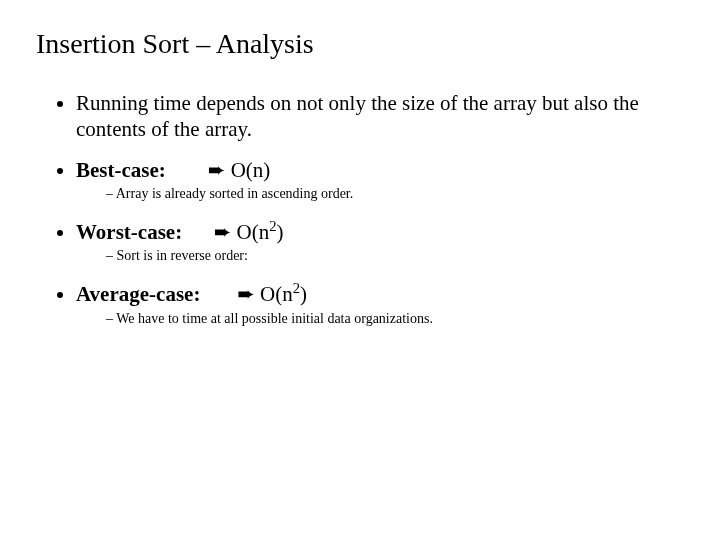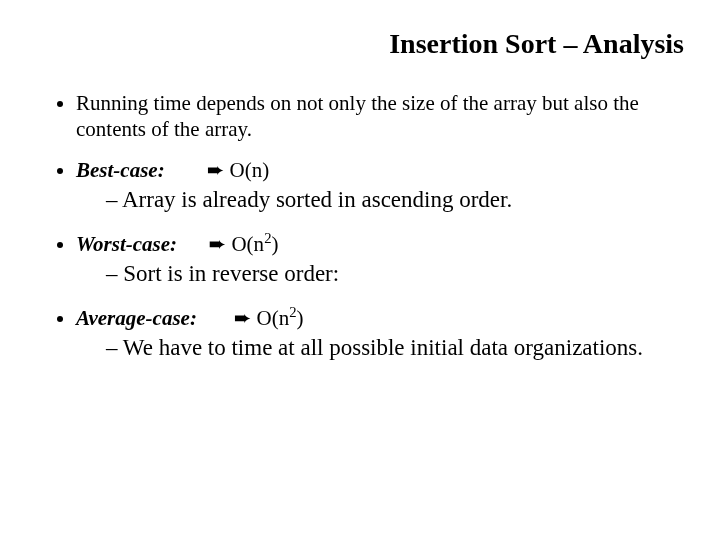--- a/index.html
+++ b/index.html
@@ -11,46 +11,46 @@
     font-family: "Times New Roman", Times, serif;
     color: #000;
   }
   .slide {
     box-sizing: border-box;
     width: 720px;
     height: 540px;
     padding: 24px 36px 24px 36px;
   }
   .title {
-    text-align: right;
-    font-weight: bold;
+    text-align: left;
+    font-weight: normal;
     font-size: 28px;
     margin: 4px 0 30px 0;
   }
   ul.lvl1 {
     list-style: disc;
     padding-left: 40px;
     margin: 0;
     font-size: 21px;
     line-height: 1.25;
   }
   ul.lvl1 > li {
     margin: 14px 0 4px 0;
   }
   ul.lvl2 {
     list-style: none;
     padding-left: 30px;
     margin: 2px 0 16px 0;
-    font-size: 23px;
+    font-size: 14px;
     line-height: 1.3;
   }
   ul.lvl2 > li::before {
     content: "–  ";
   }
-  .bi { font-style: italic; font-weight: bold; }
+  .bi { font-weight: bold; }
   .arrow { font-family: Arial, sans-serif; }
   sup { font-size: 0.7em; line-height: 0; }
 </style>
 </head>
 <body>
 
 <div class="slide">
 
   <div class="title">Insertion Sort – Analysis</div>
 

